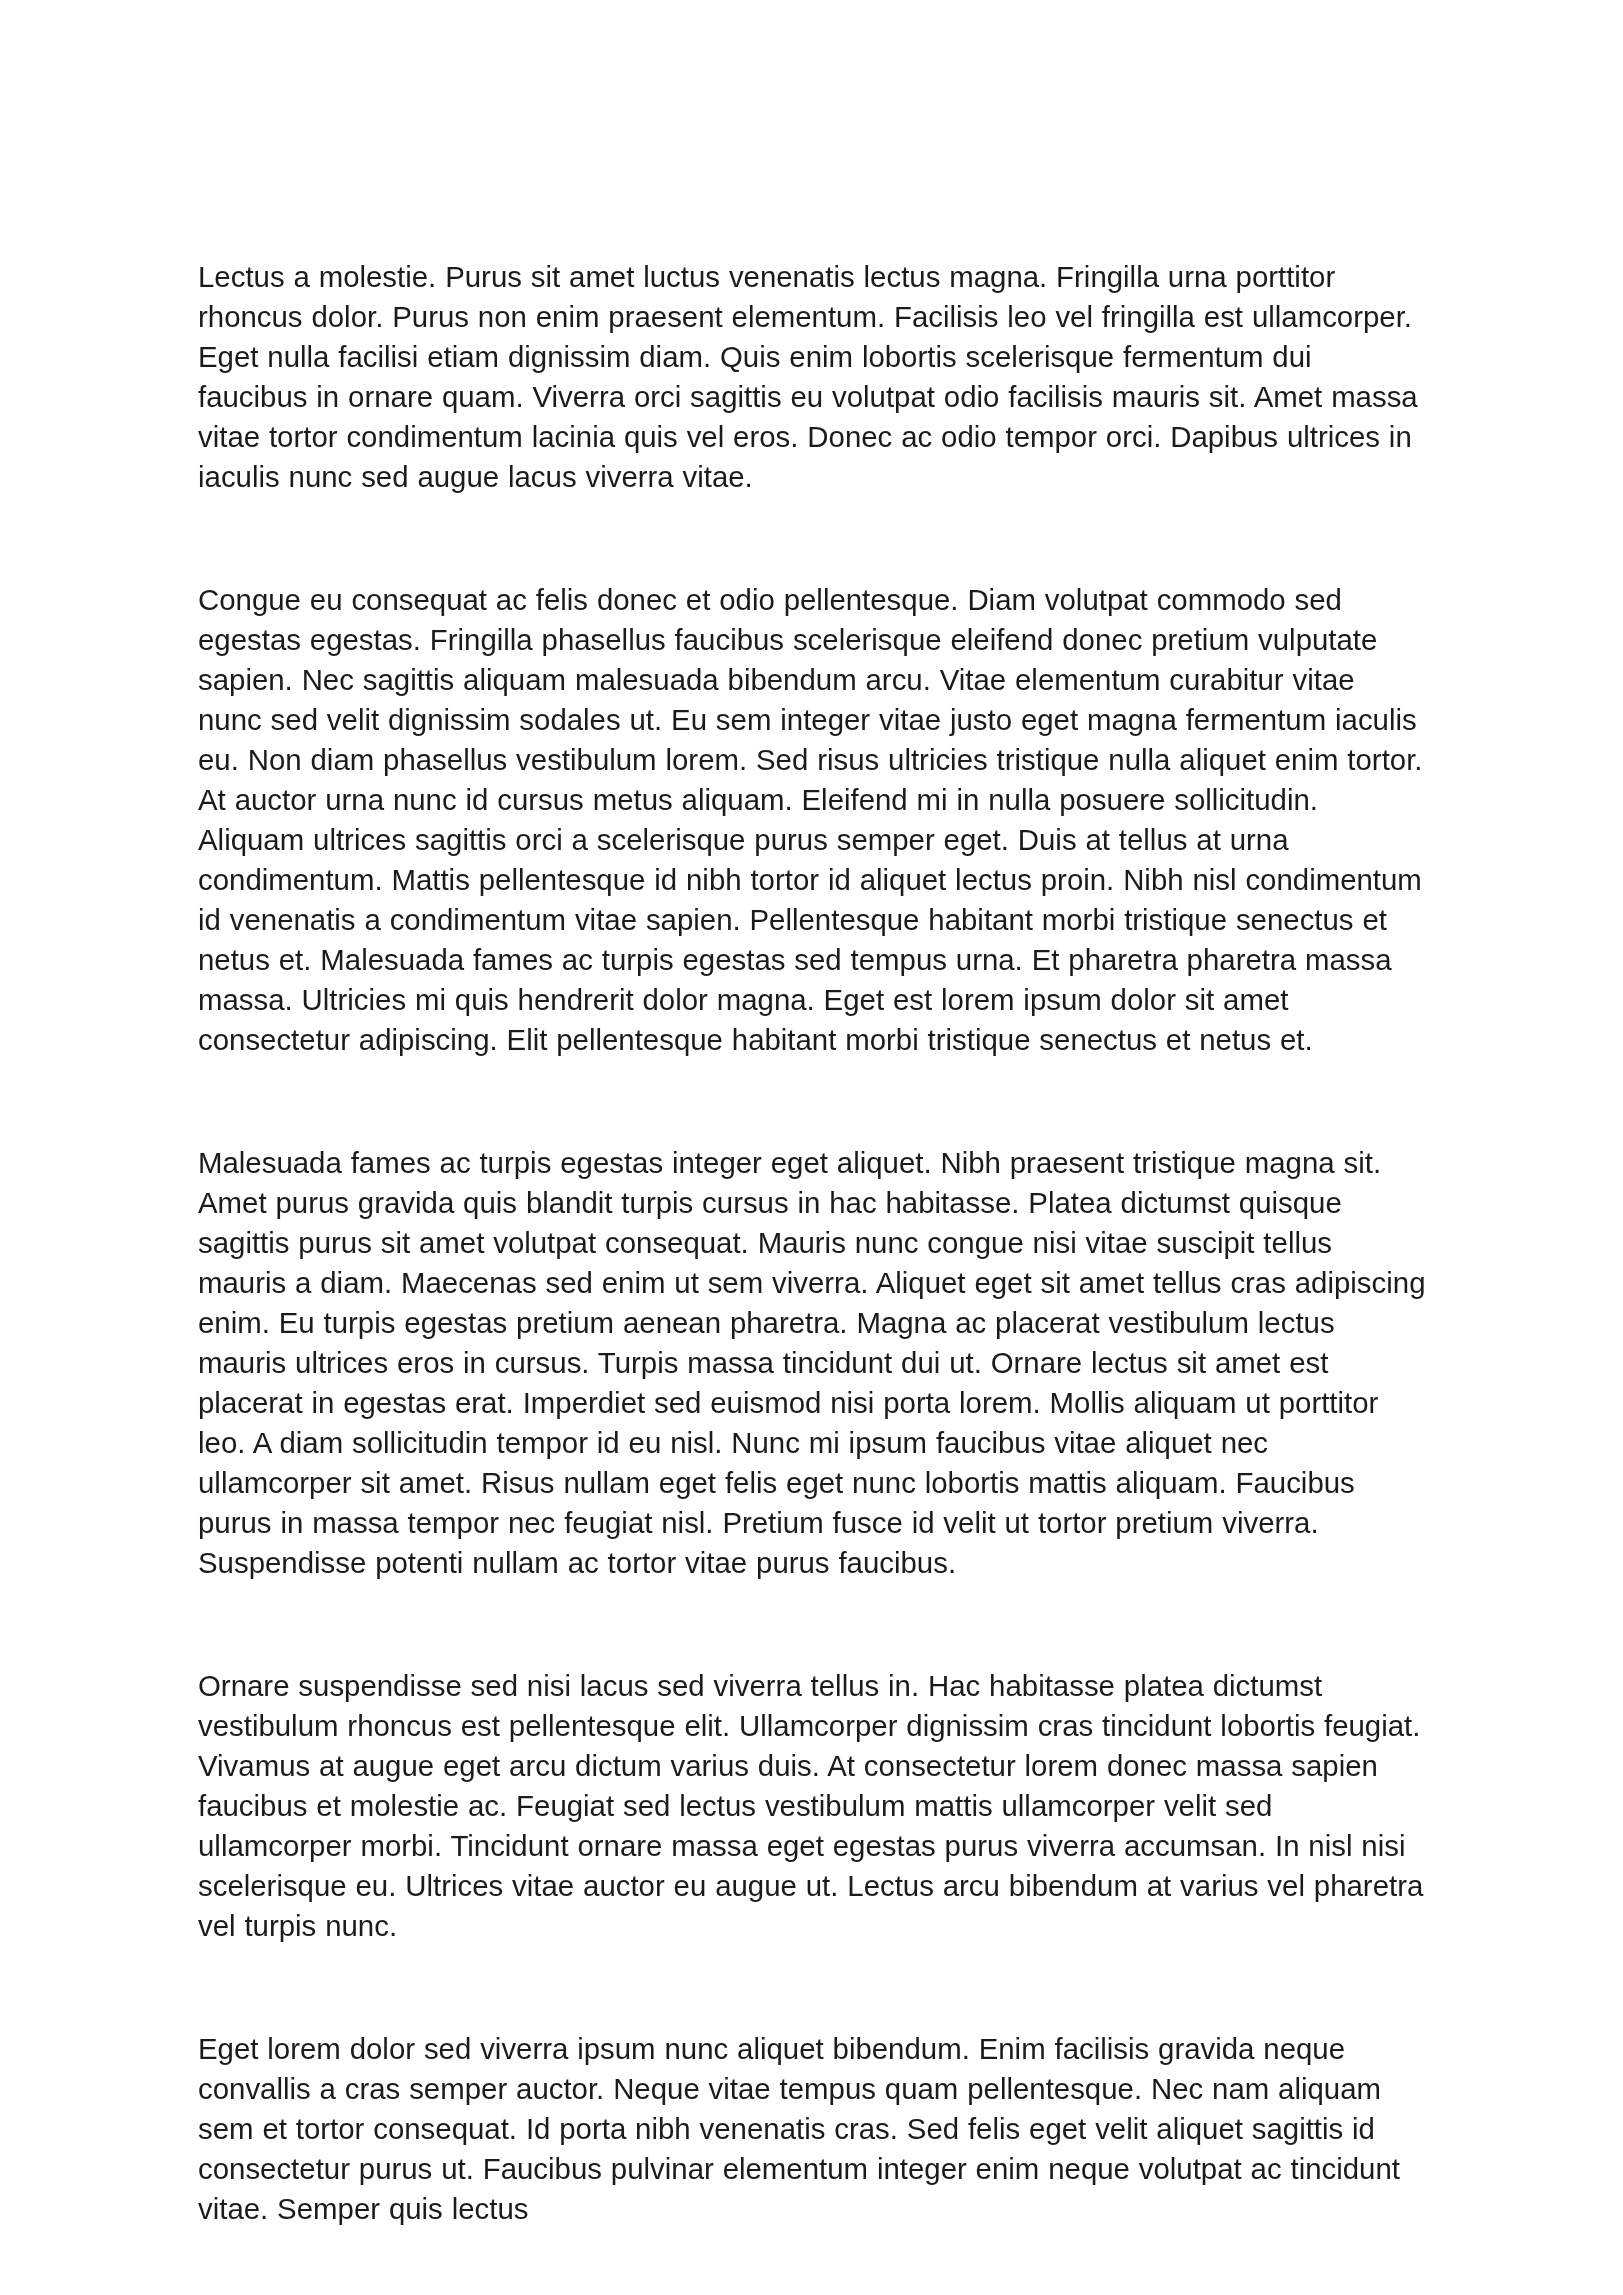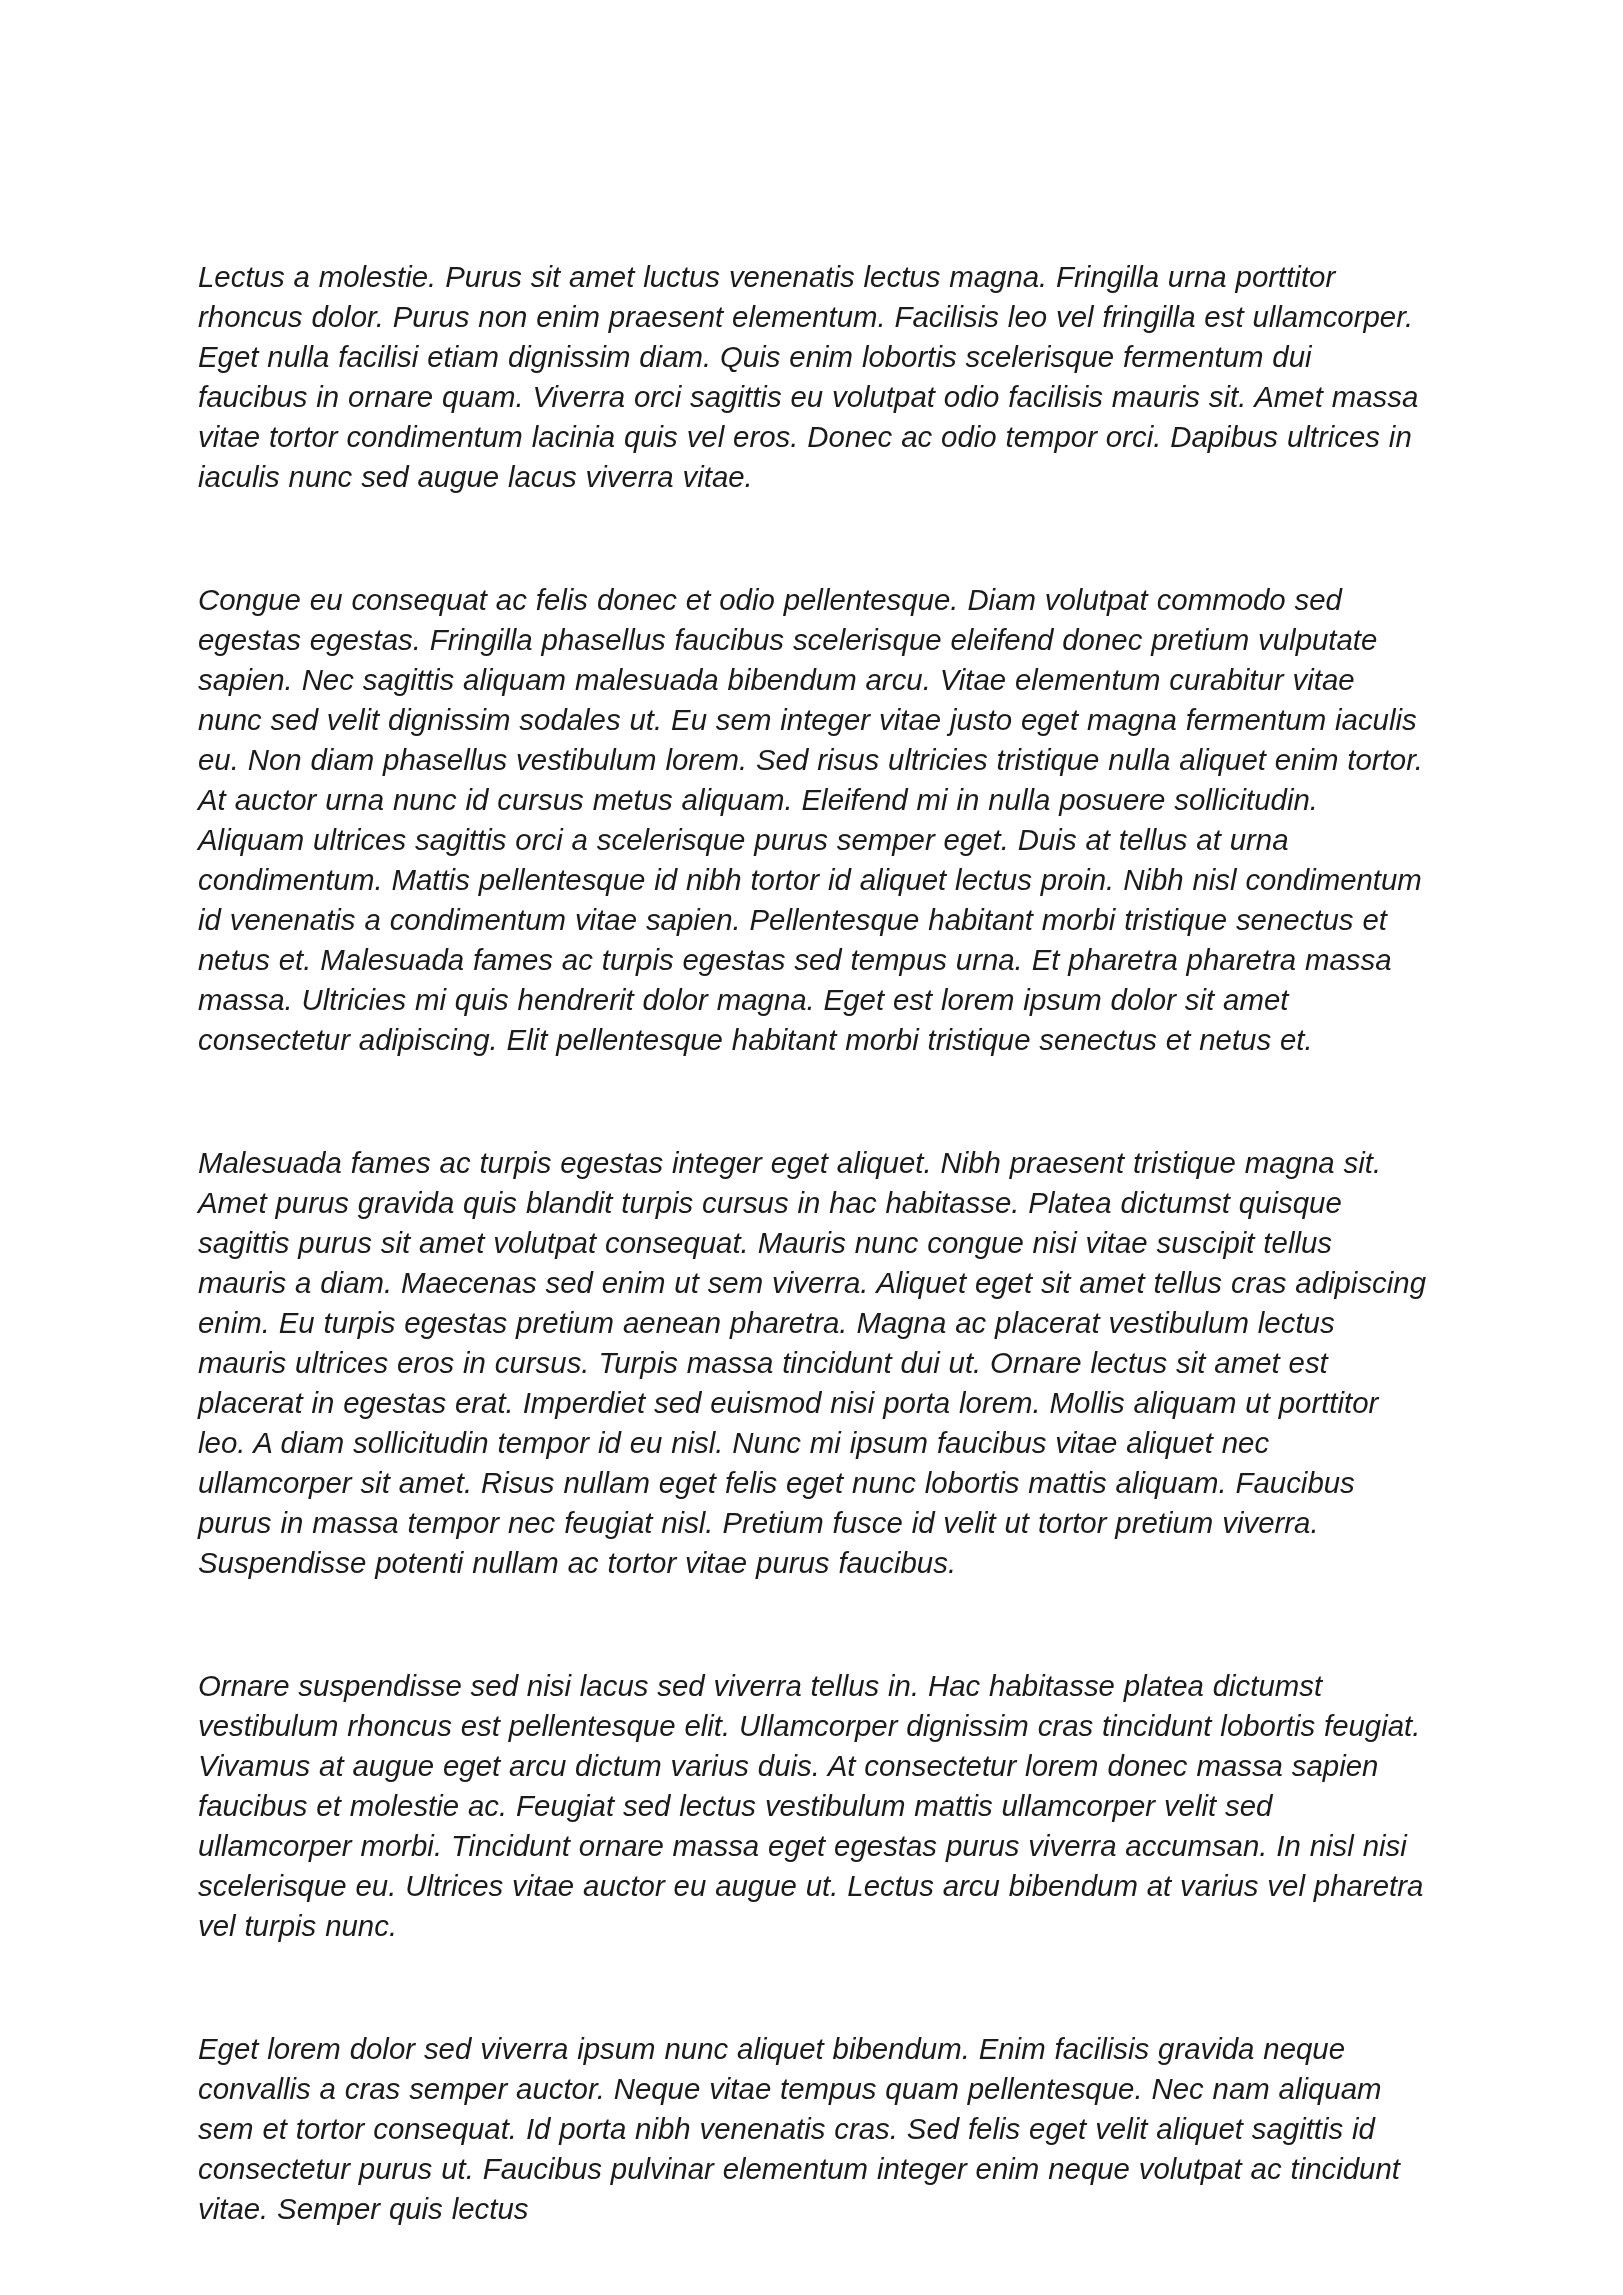--- a/index.html
+++ b/index.html
@@ -1,19 +1,19 @@
 <!DOCTYPE html>
 <html style="--page-bg: #ffffff; --text-color: #1b1b1b;font-size:10.5px"><head>
 <meta charset="utf-8">
 <style>
   :root {
     --page-bg: #ffffff;
     --text-color: #1b1b1b;
   }
-  * { box-sizing: border-box; font-style: italic; }
+  * { box-sizing: border-box; }
   html, body {
     margin: 0;
     padding: 0;
   }
   body {
     width: 1623px;
     height: 2295px;
     background: var(--page-bg);
     font-family: "Liberation Sans", sans-serif;
   }

